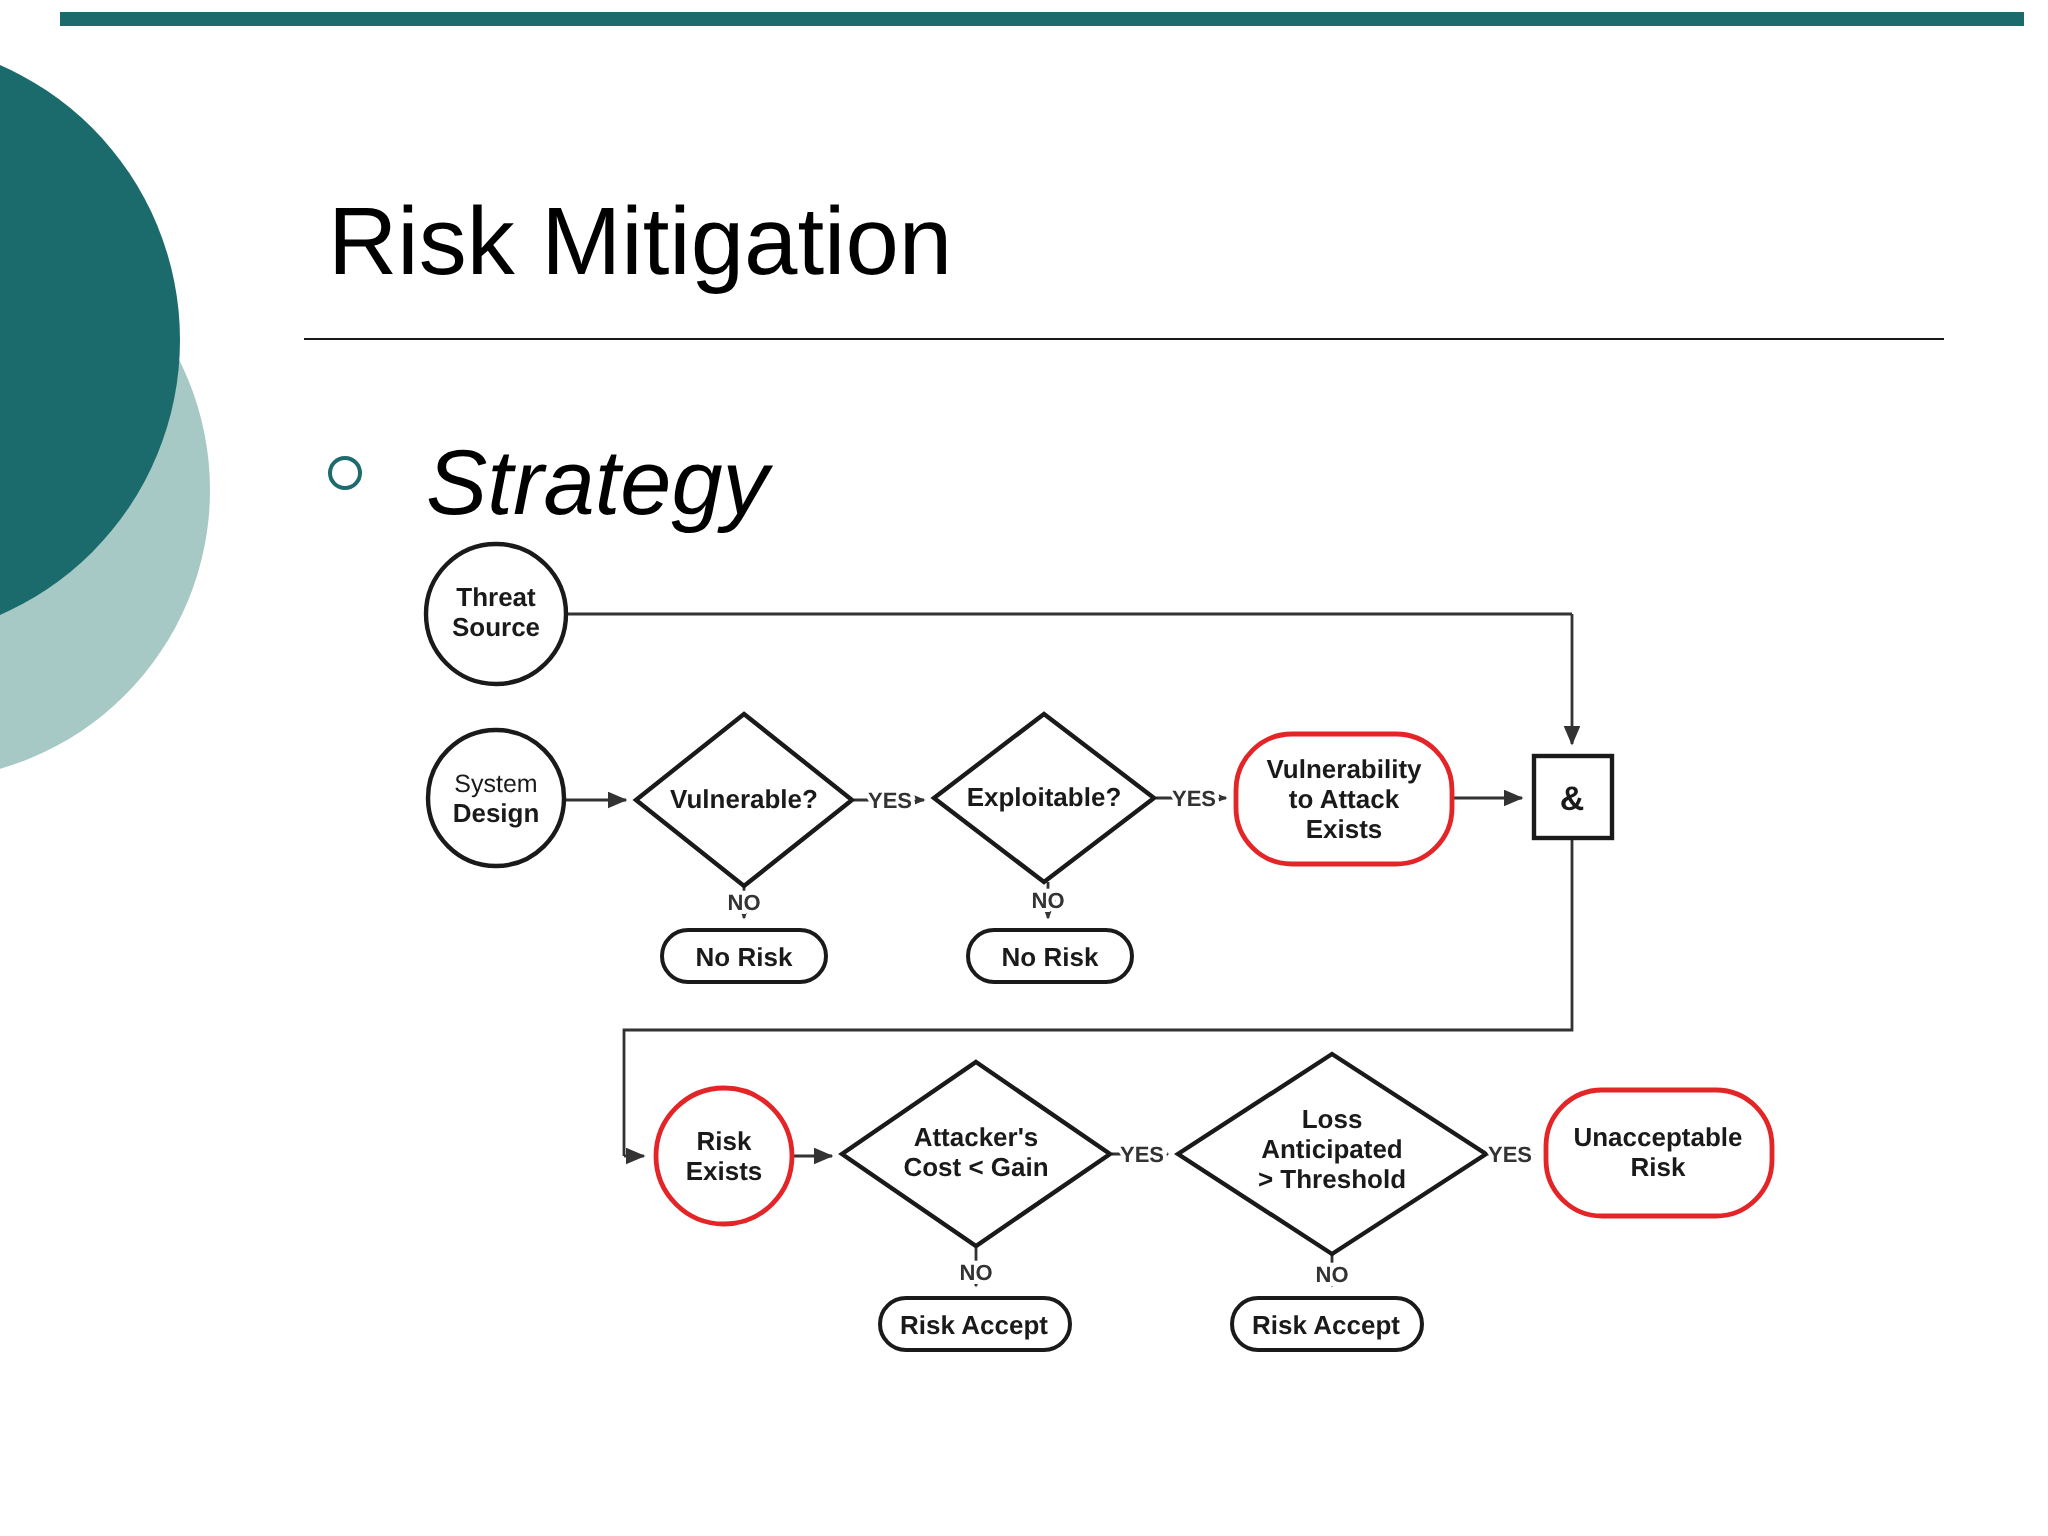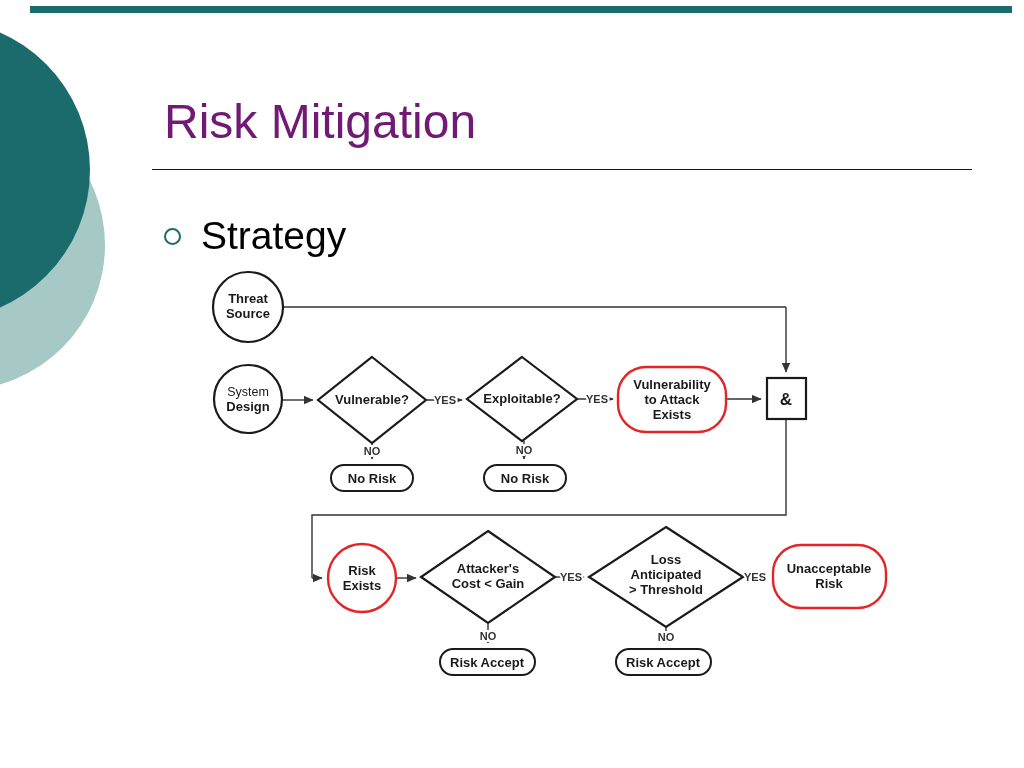--- a/index.html
+++ b/index.html
@@ -3,27 +3,27 @@
 <meta charset="utf-8">
 <style>
   html,body{margin:0;padding:0;background:#fff;}
   .slide{position:relative;width:1024px;height:768px;background:#ffffff;overflow:hidden;
          font-family:"Liberation Sans", sans-serif;}
   .deco-circle{position:absolute;border-radius:50%;}
   .deco-light{left:-185px;top:100px;width:290px;height:290px;background:#a7c9c5;}
   .deco-dark{left:-210px;top:20px;width:300px;height:300px;background:#1c6b6c;}
   .top-bar{position:absolute;left:30px;top:6px;width:982px;height:7px;background:#1c6b6c;}
   .title{position:absolute;left:164px;top:94px;margin:0;font-size:48px;font-weight:400;
-         color:#701a75;letter-spacing:0px;}
+         color:#000000;letter-spacing:0px;}
   .title-rule{position:absolute;left:152px;top:169px;width:820px;height:0;
               border-top:1.5px solid #1a1a1a;}
   .bullet-row{position:absolute;left:164px;top:214px;display:flex;align-items:flex-start;}
   .bullet-ring{display:inline-block;width:13px;height:13px;margin-top:14px;
                border:2.5px solid #1d6b6c;border-radius:50%;background:#fff;}
-  .bullet-text{margin-left:20px;font-size:39px;color:#000;}
+  .bullet-text{margin-left:32px;font-size:46px;color:#000;font-style:italic;}
   .flowchart{position:absolute;left:190px;top:260px;}
   svg text{font-family:"Liberation Sans", sans-serif;}
   .nodetext{font-size:13px;font-weight:bold;fill:#1a1a1a;text-anchor:middle;}
   .nodetext-light{font-size:12.5px;font-weight:400;fill:#1a1a1a;text-anchor:middle;}
   .edgelabel{font-size:11px;font-weight:bold;fill:#333;text-anchor:middle;
              paint-order:stroke;stroke:#ffffff;stroke-width:4px;}
   .shape{fill:#ffffff;stroke:#1a1a1a;stroke-width:2.2;}
   .shape-red{fill:#ffffff;stroke:#e42528;stroke-width:2.4;}
   .pill{fill:#ffffff;stroke:#1a1a1a;stroke-width:2;}
   .edge{stroke:#333333;stroke-width:1.4;fill:none;}

